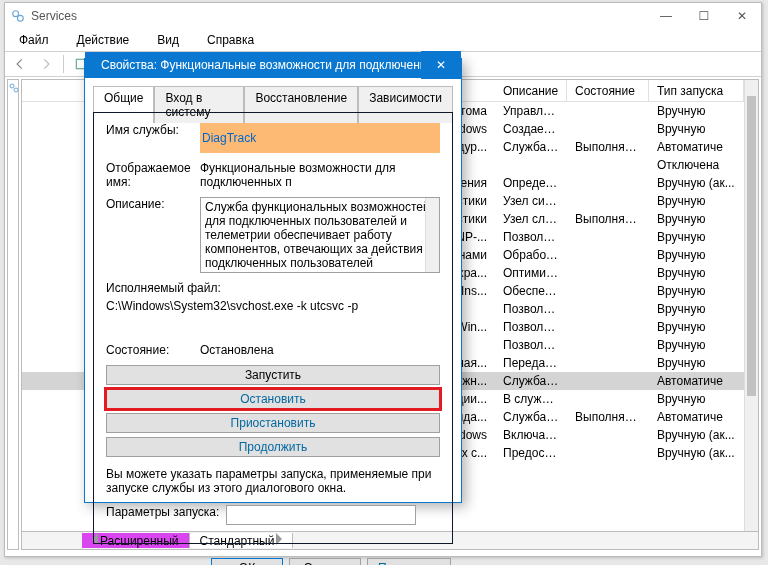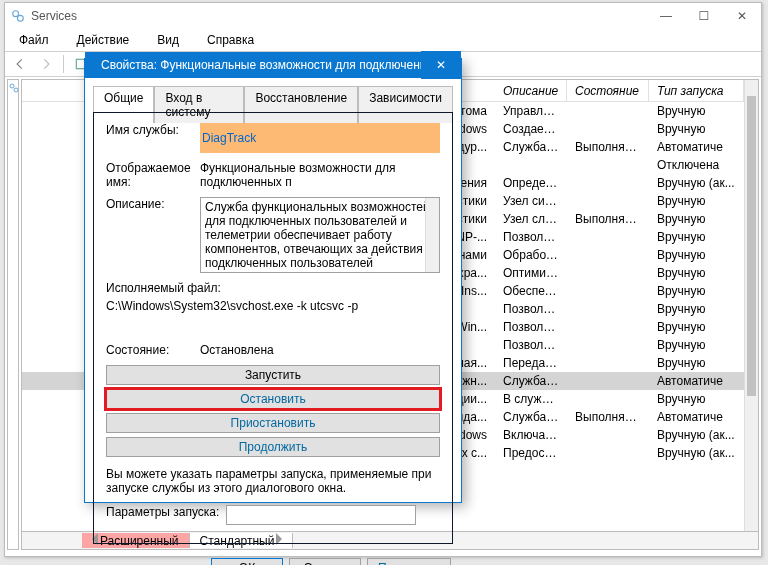--- a/index.html
+++ b/index.html
@@ -13,30 +13,30 @@
   .menubar { display: flex; padding: 2px 6px; gap: 12px; }
   .menubar span { padding: 2px 8px; }
   .toolbar { display: flex; align-items: center; border-top: 1px solid #d0d0d0; border-bottom: 1px solid #d0d0d0; height: 26px; padding: 0 4px; gap: 4px; }
   .tbtn { width: 22px; height: 20px; display: flex; align-items: center; justify-content: center; color: #888; border: 1px solid transparent;}
   .tbtn svg { width: 14px; height: 14px; }
   .content { display: flex; height: calc(100% - 78px); }
   .left-pane { width: 12px; border: 1px solid #bcbcbc; margin: 2px; background: #fff; overflow:hidden;}
   .right-pane { flex: 1; margin: 2px 2px 2px 0; display: flex; flex-direction: column;}
   .list-area { flex: 1; border: 1px solid #bcbcbc; background: #fff; overflow: hidden; position: relative;}
   .list-header { display: flex; background: #fff; border-bottom: 1px solid #e0e0e0; height: 22px; align-items: center; position: absolute; left:0; right:14px; top:0;}
-  .list-header span { border-right: 1px solid #e0e0e0; padding: 2px 8px; height:100%; display:flex; align-items:center; white-space:nowrap; overflow:hidden;font-style:italic;}
+  .list-header span { border-right: 1px solid #e0e0e0; padding: 2px 8px; height:100%; display:flex; align-items:center; white-space:nowrap; overflow:hidden;}
   .list-body { position:absolute; top:22px; left:0; right:14px; bottom:0; }
   .row { display: flex; height: 18px; align-items: center; }
   .row span { padding: 0 8px; white-space: nowrap; overflow: hidden; text-overflow: ellipsis; }
   .row.sel { background: #d4d4d4; }
   .scrollbar-v { position:absolute; right:0; top:0; bottom:0; width:14px; background:#f0f0f0; border-left:1px solid #ddd;}
   .scrollbar-v .thumb { background:#c2c2c2; height:300px; margin:16px 2px 0;}
   .bottom-tabs { display:flex; border:1px solid #bcbcbc; border-top:none; background:#f4f4f4; height:18px; align-items:center;}
   .btab { padding: 0 10px; border-right:1px solid #bcbcbc; background:#fff;}
-  .btab:first-of-type { margin-left: 60px; background:#fca5a5;}
+  .btab:first-of-type { margin-left: 60px; background:#d946ef;}
   .btab:first-of-type::before{content:""; display:inline-block; width:0;height:0;border-top:6px solid transparent;border-bottom:6px solid transparent;border-right:6px solid #999; margin-right:2px;}
   .btab:last-of-type::after{content:""; display:inline-block; width:0;height:0;border-top:6px solid transparent;border-bottom:6px solid transparent;border-left:6px solid #999; margin-left:2px;}
 
   
   .dialog { position: absolute; left: 84px; top: 58px; width: 378px; height: 445px; background: #fff; border: 1px solid #0a78d0; box-shadow: 4px 4px 12px rgba(0,0,0,.3); display:flex; flex-direction:column;}
   .dlg-title { background:#fff; height:28px; display:flex; align-items:center; color:#000; padding:0 8px;}
   .dlg-title .t { flex:1; white-space:nowrap; overflow:hidden; text-overflow:ellipsis; background:#0a78d0; color:#fff; margin:-8px; padding:6px 10px; display:flex; align-items:center;}
   .dlg-title .t .icon{width:14px;height:14px;margin-right:6px;}
   .dlg-title .x { width:40px; height:28px; display:flex;align-items:center;justify-content:center; background:#0a78d0; color:#fff; margin:-8px -8px -8px 0;}
   .dlg-tabs { display:flex; padding:4px 8px 0; gap:0;}

